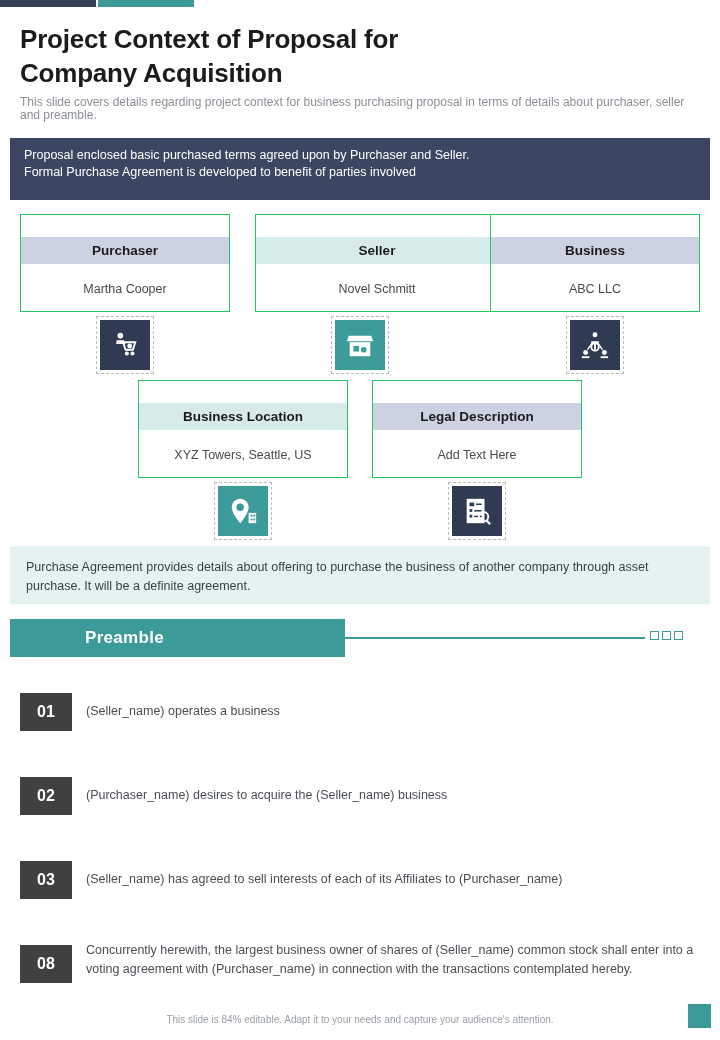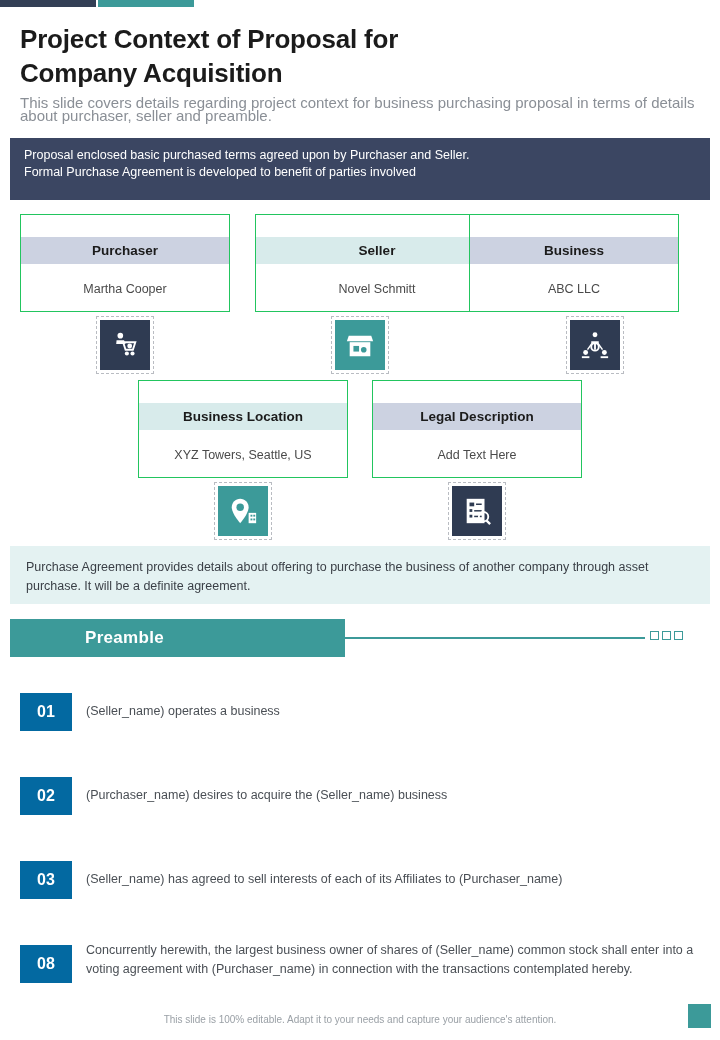--- a/index.html
+++ b/index.html
@@ -17,21 +17,21 @@
   .accent-teal { position:absolute; left:98px; top:0; width:96px; height:7px; background:#3c9a99; }
 
   
   .title {
     position:absolute; left:20px; top:22px; width:660px;
     font-size:26px; line-height:34px; font-weight:bold;
     color:#1b1b1b; letter-spacing:-0.2px;
   }
   .subtitle {
     position:absolute; left:20px; top:96px; width:676px;
-    font-size:15px; line-height:13px; color:#8a8f96;
+    font-size:12px; line-height:13px; color:#8a8f96;
   }
 
   
   .banner {
     position:absolute; left:10px; top:138px; width:700px; height:62px;
     background:#3b4662; color:#ffffff;
     padding:9px 14px; font-size:12.5px; line-height:17px;
   }
 
   
@@ -55,21 +55,21 @@
     display:flex; align-items:center; justify-content:center;
     outline:1px dashed #b9bcc2; outline-offset:3px;
   }
   .ic-navy { background:#2f3b52; }
   .ic-teal { background:#3c9a99; }
   .icon-box svg { width:30px; height:30px; fill:#ffffff; }
 
   
   #card-purchaser { left:20px;  top:214px; width:210px; height:98px; }
   #card-seller    { left:255px; top:214px; width:244px; height:98px; }
-  #card-business  { left:469px; top:214px; width:210px; height:98px; }
+  #card-business  { left:490px; top:214px; width:210px; height:98px; }
   #icon-purchaser { left:100px; top:320px; }
   #icon-seller    { left:335px; top:320px; }
   #icon-business  { left:570px; top:320px; }
 
   
   #card-location { left:138px; top:380px; width:210px; height:98px; }
   #card-legal    { left:372px; top:380px; width:210px; height:98px; }
   #icon-location { left:218px; top:486px; }
   #icon-legal    { left:452px; top:486px; }
 
@@ -93,21 +93,21 @@
     position:absolute; left:345px; top:637px; width:300px; height:2px;
     background:#3c9a99;
   }
   .squares { position:absolute; left:650px; top:631px; display:flex; gap:3px; }
   .squares i { display:block; width:9px; height:9px; border:1.5px solid #3c9a99; }
 
   
   .li { position:absolute; left:20px; width:680px; }
   .li .num {
     position:absolute; left:0; top:0; width:52px; height:38px;
-    background:#0369a1; color:#ffffff;
+    background:#404040; color:#ffffff;
     font-size:16px; font-weight:bold;
     display:flex; align-items:center; justify-content:center;
   }
   .li .txt {
     position:absolute; left:66px; top:0; width:614px;
     font-size:12.5px; line-height:19px; color:#4a4f55;
   }
   #li-1 { top:693px; } #li-1 .txt { padding-top:9px; }
   #li-2 { top:777px; } #li-2 .txt { padding-top:9px; }
   #li-3 { top:861px; } #li-3 .txt { padding-top:9px; }
@@ -251,16 +251,16 @@
   </div>
   <div class="li" id="li-3">
     <div class="num">03</div>
     <div class="txt">(Seller_name) has agreed to sell interests of each of its Affiliates to (Purchaser_name)</div>
   </div>
   <div class="li" id="li-4">
     <div class="num">08</div>
     <div class="txt">Concurrently herewith, the largest business owner of shares of (Seller_name) common stock shall enter into a voting agreement with (Purchaser_name) in connection with the transactions contemplated hereby.</div>
   </div>
 
-  <div class="footer">This slide is 100% editable. Adapt it to your needs and capture your audience's attention.</div>
+  <div class="footer">This slide is 84% editable. Adapt it to your needs and capture your audience's attention.</div>
   <div class="footer-square"></div>
 
 </div>
 
 </body></html>

